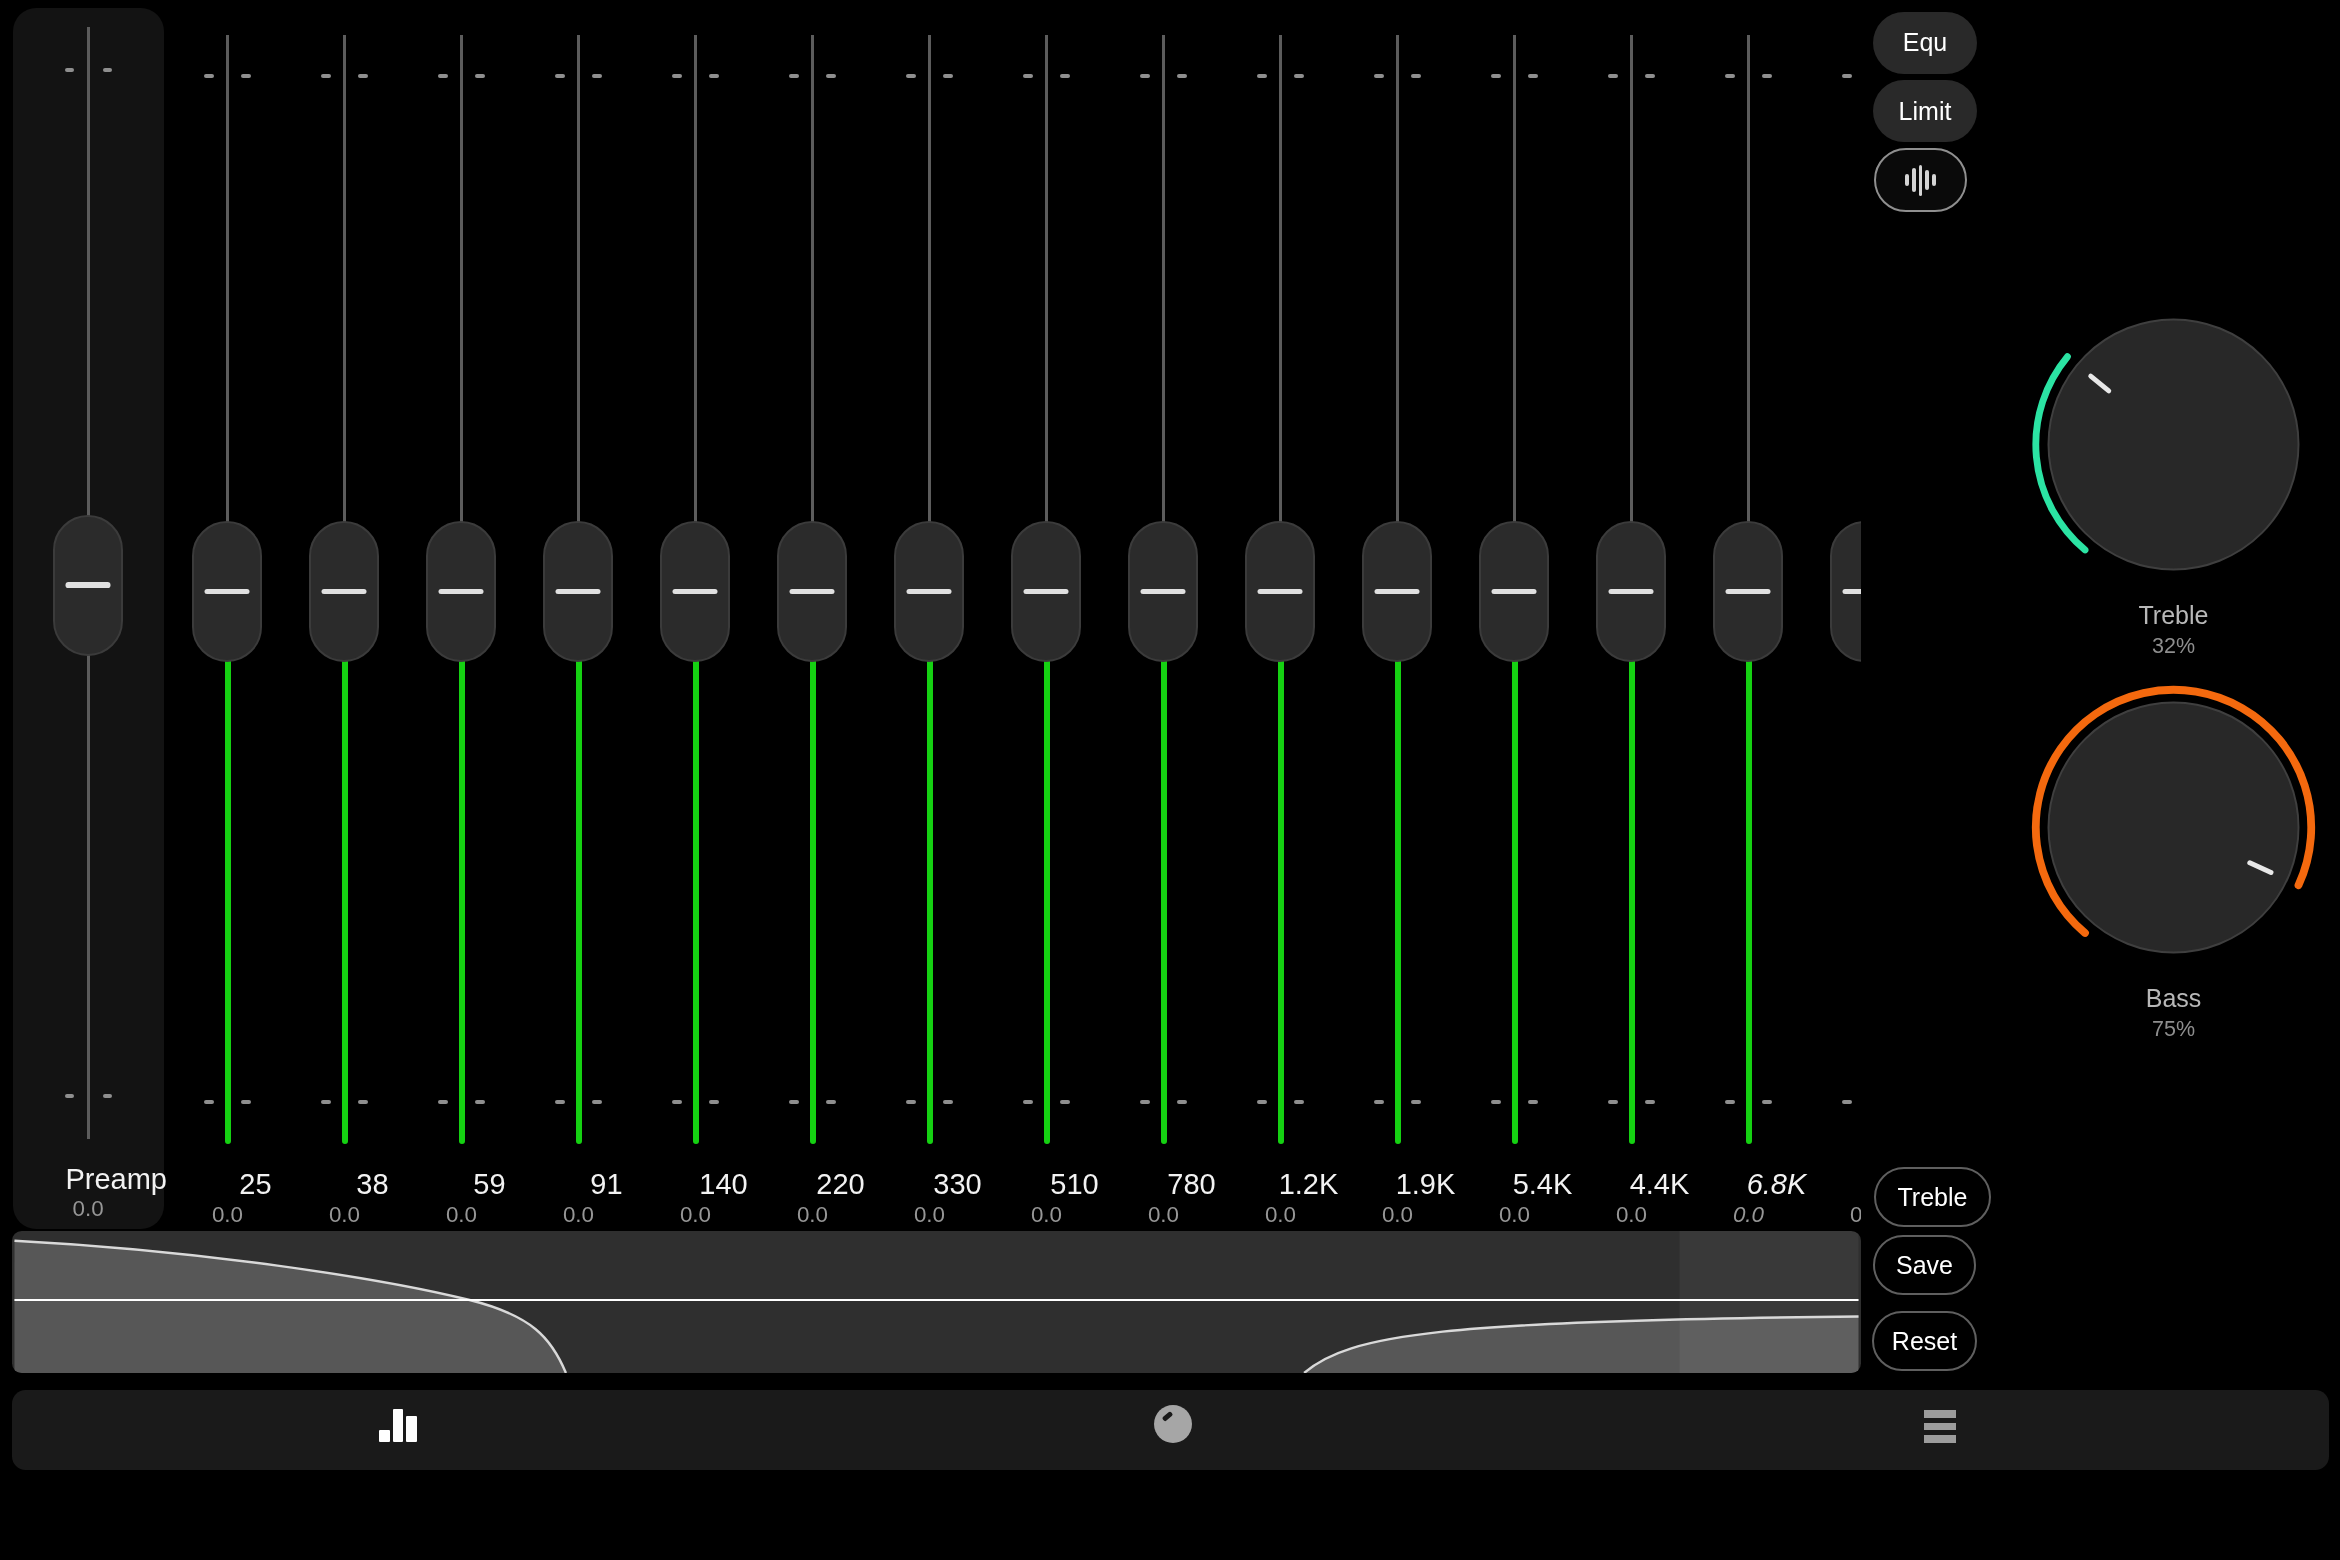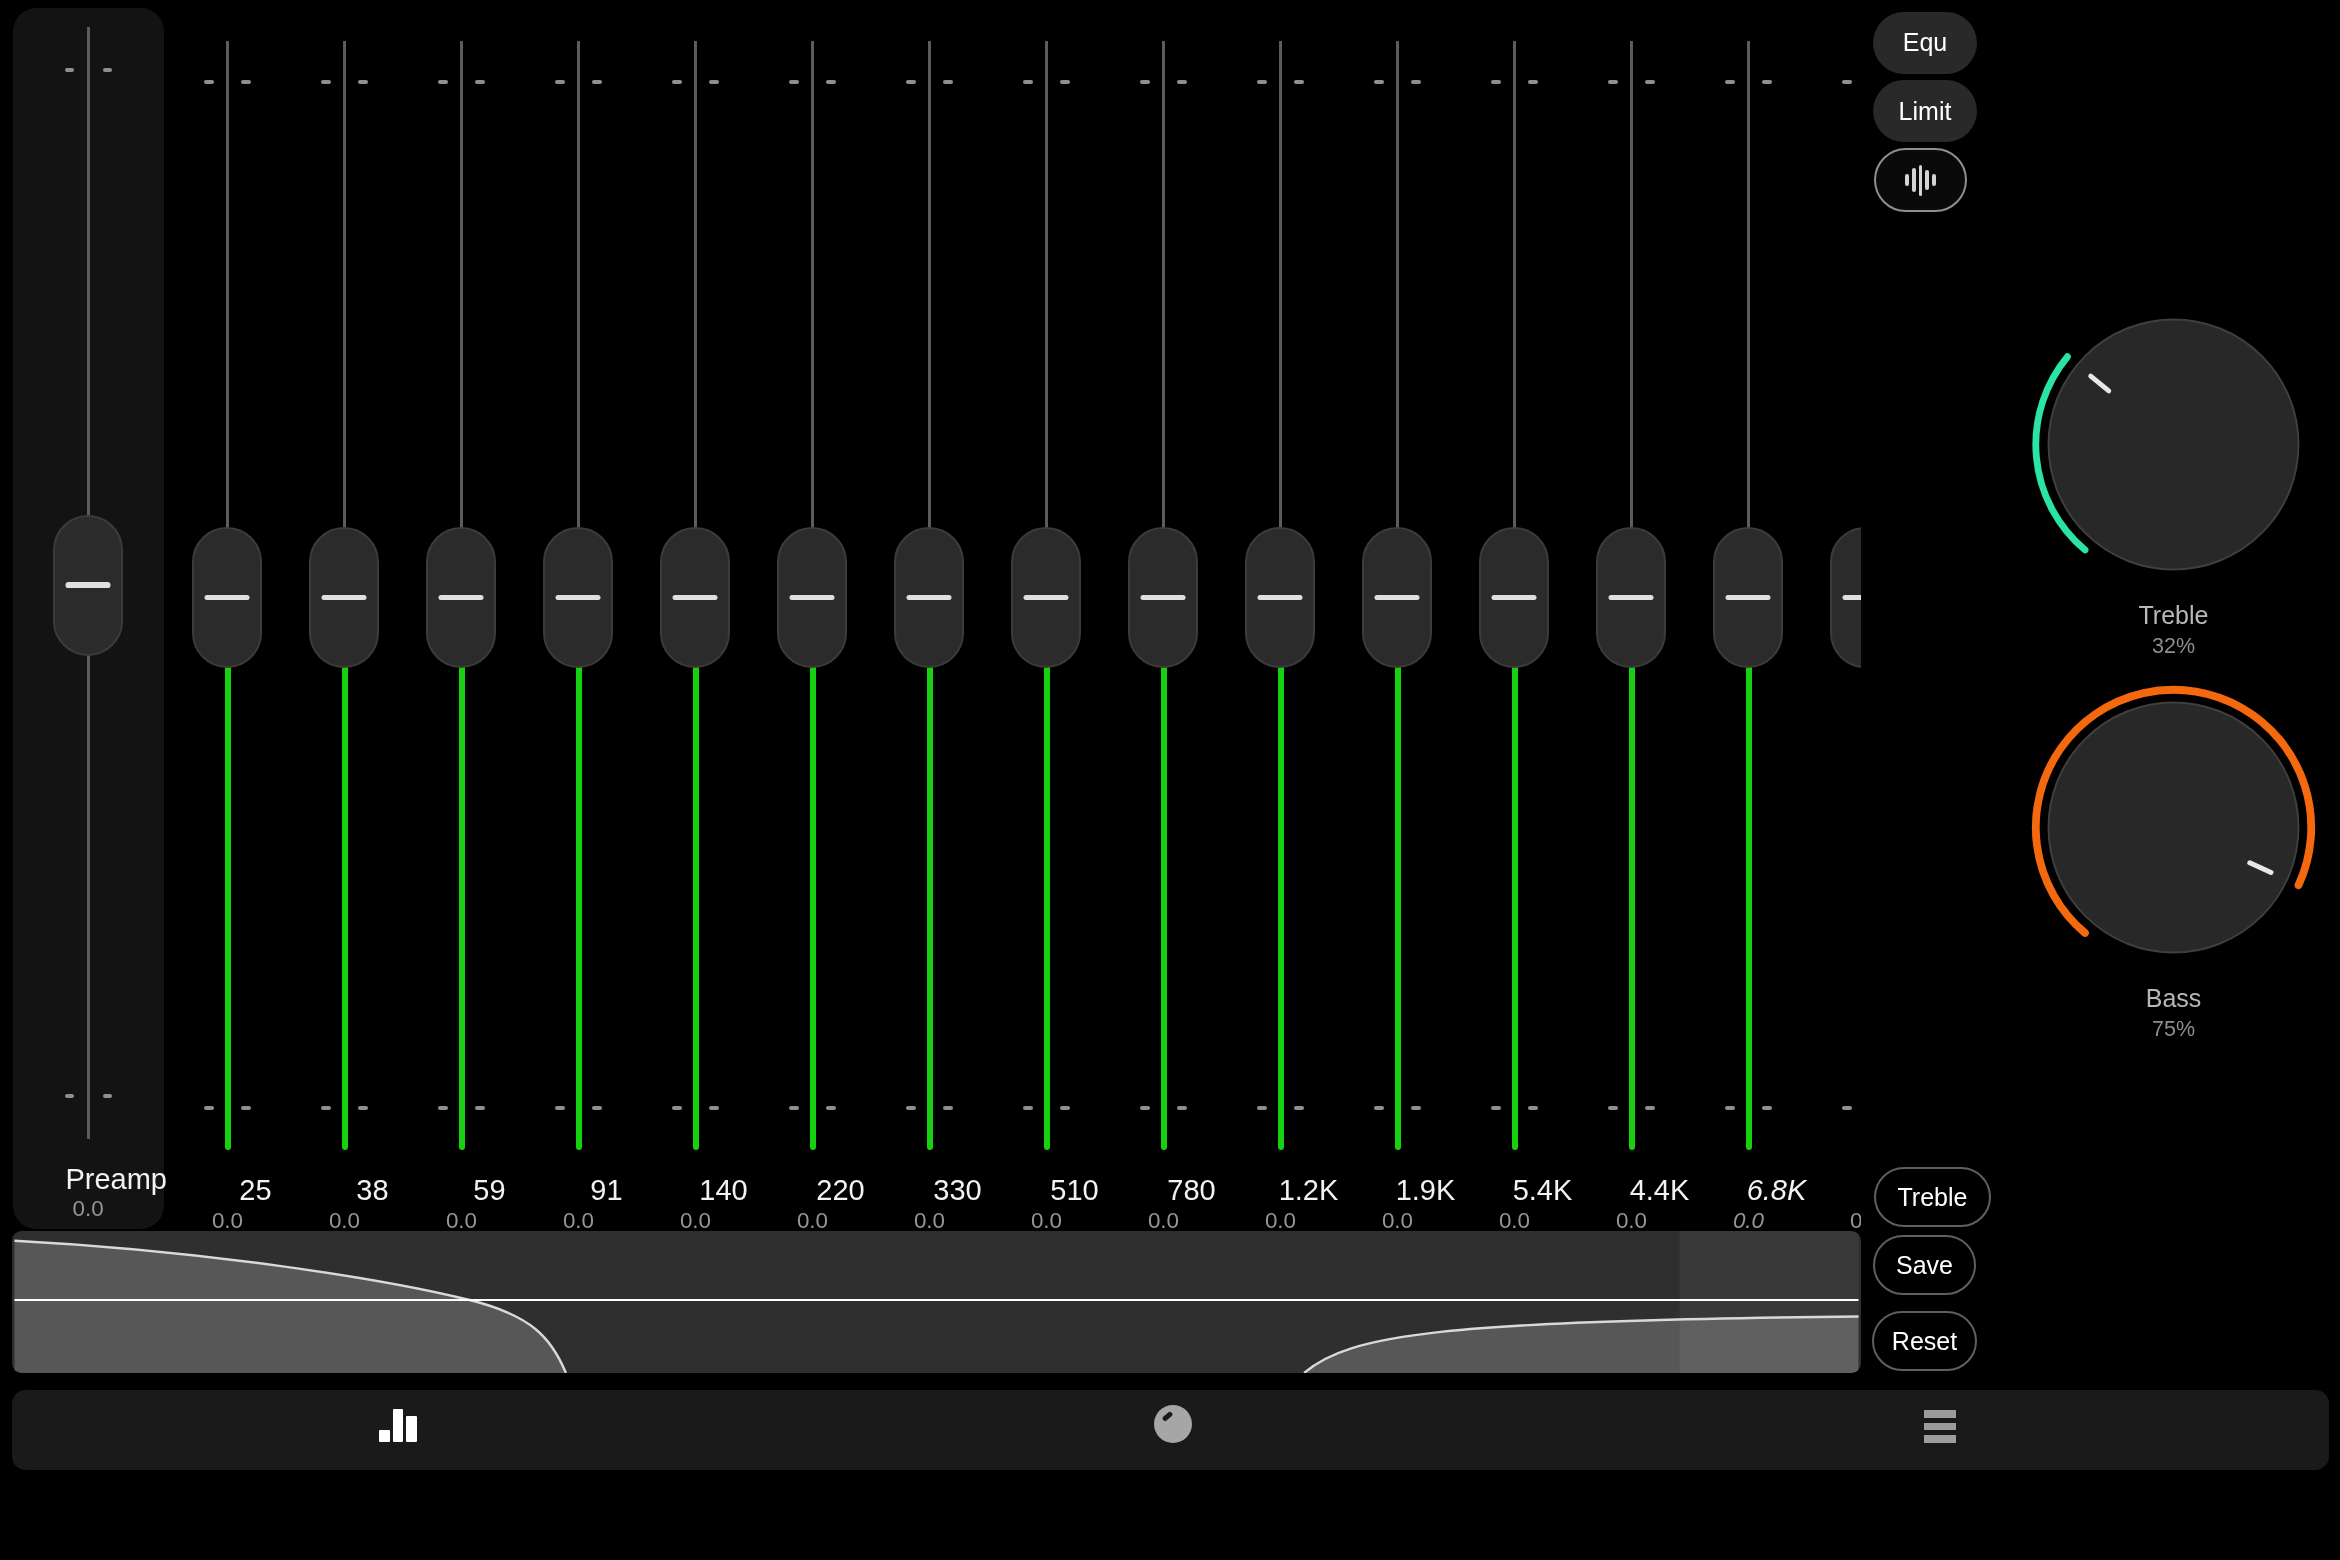--- a/index.html
+++ b/index.html
@@ -5,21 +5,21 @@
   html,body{margin:0;padding:0;background:#000;}
   body{width:2341px;height:1560px;position:relative;overflow:hidden;
        font-family:"Liberation Sans", sans-serif;-webkit-font-smoothing:antialiased;}
 
   
   .eq-area{position:absolute;left:0;top:0;width:1861px;height:1231px;overflow:hidden;}
 
   .preamp-panel{position:absolute;left:12.7px;top:7.8px;width:151px;height:1221px;
                 background:#131313;border-radius:23.4px;}
 
-  .band{position:absolute;top:12px;width:117px;height:1231px;}
+  .band{position:absolute;top:6px;width:117px;height:1231px;}
 
   .track{position:absolute;width:2.9px;background:#5c5c5c;}
   .green-line{position:absolute;width:5.9px;border-radius:2.9px;background:#15d112;}
   .tick{position:absolute;width:9.8px;height:3.9px;background:#8f8f8f;border-radius:2px;}
 
   .thumb{position:absolute;width:70px;height:141px;border-radius:35px;background:#2b2b2b;
          border:2px solid #3b3b3b;box-sizing:border-box;cursor:pointer;}
   .thumb .dash{position:absolute;left:50%;top:50%;transform:translate(-50%,-50%);
                width:45px;height:5.9px;border-radius:2.9px;background:#e0e0e0;}
 

